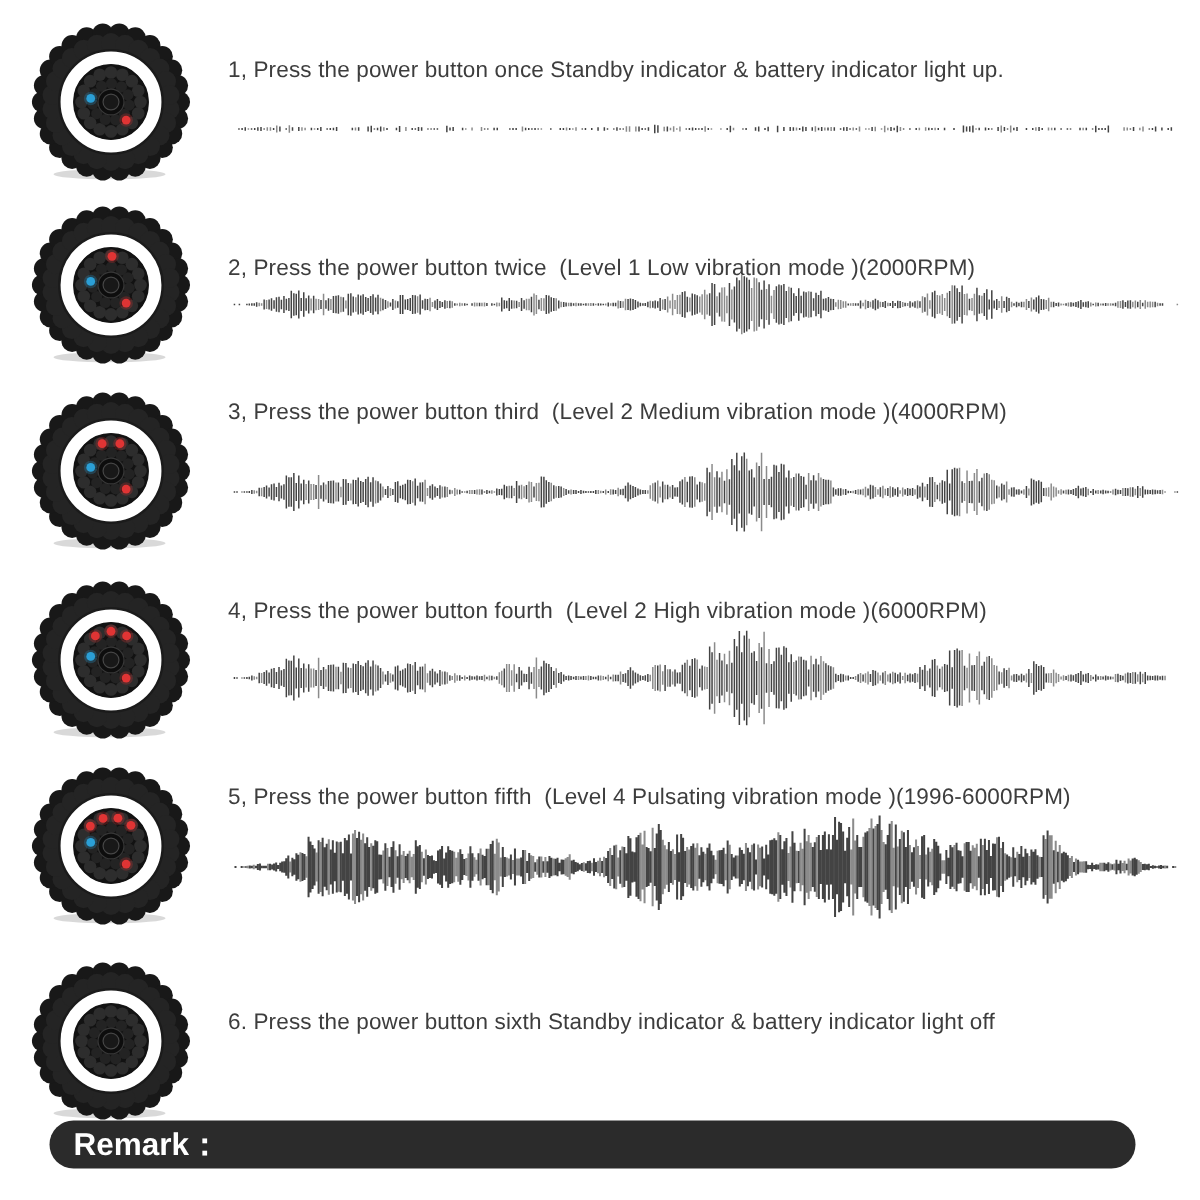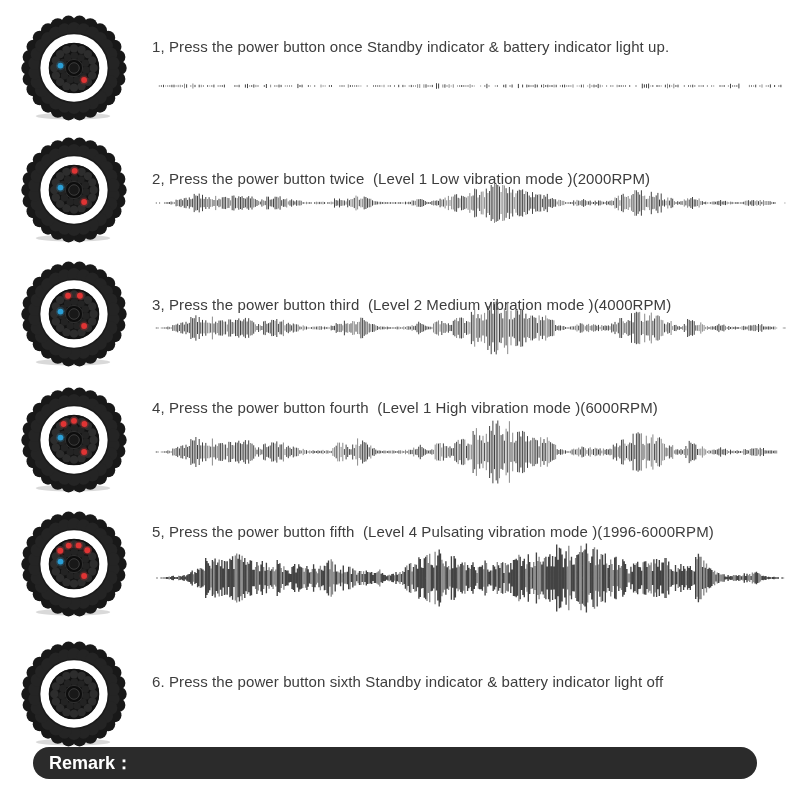--- a/index.html
+++ b/index.html
@@ -8,29 +8,29 @@
     font-family:"Liberation Sans", sans-serif;overflow:hidden;
   }
   .step .ball{position:absolute;left:20px;width:108px;height:108px;}
   .step .text{
     position:absolute;left:152px;font-size:15px;color:#3d3d3d;
     white-space:pre;letter-spacing:0.1px;
   }
   .step .wave{position:absolute;left:149px;width:640px;}
   .s1 .ball{top:14px}  .s1 .text{top:38px}
   .s2 .ball{top:136px} .s2 .text{top:170px}
-  .s3 .ball{top:260px} .s3 .text{top:296px}
+  .s3 .ball{top:260px} .s3 .text{top:266px}
   .s4 .ball{top:386px} .s4 .text{top:399px}
   .s5 .ball{top:510px} .s5 .text{top:523px}
   .s6 .ball{top:640px} .s6 .text{top:673px}
   .remark{
     position:absolute;left:33px;top:747px;width:724px;height:32px;
     background:#2b2b2b;border-radius:17px;color:#ffffff;
     display:flex;align-items:center;box-sizing:border-box;
-    padding-left:16px;font-size:18px;white-space:pre;
+    padding-left:16px;font-size:21px;white-space:pre;
   }
   .remark .lbl{font-weight:bold;margin-right:7px;}
 </style>
 </head>
 <body>
 
 <div class="sheet">
 
   <div class="step s1">
     <svg class="ball" viewBox="0 0 110 110">
@@ -426,21 +426,21 @@
         <circle cx="44.37953881720698" cy="38.64592392506423" r="3" fill="#e03434"></circle>
         <circle cx="54.99999999999999" cy="35.5" r="4.6" fill="#e03434" opacity="0.25"></circle>
         <circle cx="54.99999999999999" cy="35.5" r="3" fill="#e03434"></circle>
         <circle cx="65.62046118279302" cy="38.645923925064224" r="4.6" fill="#e03434" opacity="0.25"></circle>
         <circle cx="65.62046118279302" cy="38.645923925064224" r="3" fill="#e03434"></circle>
         <circle cx="41.21269145782909" cy="52.56892551266297" r="4.6" fill="#2b9fd6" opacity="0.25"></circle>
         <circle cx="41.21269145782909" cy="52.56892551266297" r="3" fill="#2b9fd6"></circle>
         <circle cx="65.28460175498464" cy="67.25671108990365" r="4.6" fill="#e03434" opacity="0.25"></circle>
         <circle cx="65.28460175498464" cy="67.25671108990365" r="3" fill="#e03434"></circle>
       </svg>
-    <div class="text">4, Press the power button fourth  (Level 1 High vibration mode )(6000RPM)</div>
+    <div class="text">4, Press the power button fourth  (Level 2 High vibration mode )(6000RPM)</div>
     <svg class="wave" width="640" height="74" viewBox="0 0 640 74" style="top: 415px; height: 74px;">
         <path d="M12.3 36.5L12.3 37.5M20.5 35.8L20.5 38.2M22.1 36.1L22.1 37.9M25.4 33.7L25.4 40.3M55.1 30.6L55.1 43.4M58.4 30.7L58.4 43.3M60.1 30.7L60.1 43.3M63.4 23.5L63.4 50.5M68.3 31.1L68.3 42.9M75.0 29.5L75.0 44.5M78.3 32.9L78.3 41.1M84.9 30.4L84.9 43.6M101.4 28.0L101.4 46.0M106.3 32.6L106.3 41.4M111.3 33.9L111.3 40.1M126.1 28.5L126.1 45.5M134.4 27.5L134.4 46.5M136.0 33.9L136.0 40.1M145.9 32.6L145.9 41.4M149.2 33.1L149.2 40.9M152.5 35.6L152.5 38.4M154.2 33.9L154.2 40.1M155.8 35.1L155.8 38.9M160.8 35.4L160.8 38.6M174.0 34.9L174.0 39.1M177.3 35.3L177.3 38.7M180.6 36.1L180.6 37.9M183.9 33.1L183.9 40.9M185.5 32.2L185.5 41.8M188.8 27.6L188.8 46.4M190.5 27.6L190.5 46.4M192.1 31.9L192.1 42.1M193.8 27.8L193.8 46.2M207.0 29.7L207.0 44.3M208.6 23.4L208.6 50.6M210.3 31.0L210.3 43.0M221.8 30.5L221.8 43.5M236.7 35.6L236.7 38.4M241.6 35.7L241.6 38.3M243.3 35.4L243.3 38.6M251.5 35.3L251.5 38.7M253.2 35.7L253.2 38.3M256.5 34.8L256.5 39.2M259.8 34.7L259.8 39.3M264.7 32.6L264.7 41.4M284.5 34.9L284.5 39.1M286.2 29.6L286.2 44.4M287.8 28.4L287.8 45.6M291.1 28.0L291.1 46.0M292.8 32.5L292.8 41.5M296.1 31.1L296.1 42.9M299.4 32.7L299.4 41.3M309.2 24.9L309.2 49.1M315.8 24.6L315.8 49.4M320.8 29.3L320.8 44.7M322.4 29.7L322.4 44.3M327.4 13.1L327.4 60.9M329.0 24.8L329.0 49.2M334.0 20.8L334.0 53.2M337.3 18.8L337.3 55.2M350.5 10.8L350.5 63.2M357.1 13.7L357.1 60.3M360.4 6.2L360.4 67.8M363.7 17.7L363.7 56.3M380.2 26.4L380.2 47.6M383.5 22.7L383.5 51.3M391.7 22.2L391.7 51.8M398.3 22.3L398.3 51.7M400.0 25.8L400.0 48.2M406.6 29.8L406.6 44.2M414.8 35.3L414.8 38.7M421.4 35.7L421.4 38.3M424.7 33.7L424.7 40.3M428.0 33.9L428.0 40.1M429.7 32.6L429.7 41.4M436.3 33.3L436.3 40.7M437.9 35.1L437.9 38.9M441.2 32.3L441.2 41.7M442.9 34.6L442.9 39.4M446.2 32.8L446.2 41.2M452.8 35.6L452.8 38.4M454.4 33.5L454.4 40.5M462.7 34.2L462.7 39.8M469.3 32.2L469.3 41.8M475.9 28.6L475.9 45.4M479.2 29.4L479.2 44.6M492.4 18.3L492.4 55.7M495.7 30.2L495.7 43.8M497.3 20.7L497.3 53.3M502.3 22.4L502.3 51.6M503.9 19.4L503.9 54.6M508.9 22.8L508.9 51.2M512.2 23.8L512.2 50.2M513.8 28.3L513.8 45.7M515.5 28.9L515.5 45.1M518.8 33.1L518.8 40.9M523.7 30.1L523.7 43.9M525.4 35.3L525.4 38.7M535.3 34.0L535.3 40.0M538.6 33.7L538.6 40.3M550.1 33.8L550.1 40.2M551.8 33.6L551.8 40.4M553.4 31.4L553.4 42.6M555.1 33.5L555.1 40.5M556.7 34.4L556.7 39.6M558.4 36.0L558.4 38.0M560.0 35.1L560.0 38.9M563.3 34.8L563.3 39.2M578.2 35.0L578.2 39.0M584.8 35.6L584.8 38.4M593.0 36.1L593.0 37.9M594.7 34.3L594.7 39.7M601.3 34.0L601.3 40.0M606.2 33.0L606.2 41.0M609.5 34.5L609.5 39.5M612.8 34.1L612.8 39.9M627.7 35.5L627.7 38.5" stroke="#6e6e6e" stroke-width="1" fill="none" opacity="0.8"></path>
         <path d="M7.3 36.4L7.3 37.6M9.0 36.5L9.0 37.5M13.9 36.5L13.9 37.5M15.6 36.4L15.6 37.6M17.2 36.2L17.2 37.8M18.9 35.4L18.9 38.6M23.8 33.5L23.8 40.5M27.1 33.0L27.1 41.0M28.7 31.9L28.7 42.1M30.4 33.4L30.4 40.6M32.0 30.9L32.0 43.1M33.7 30.4L33.7 43.6M35.3 33.0L35.3 41.0M37.0 29.7L37.0 44.3M38.6 31.9L38.6 42.1M40.3 31.0L40.3 43.0M41.9 24.1L41.9 49.9M43.6 25.4L43.6 48.6M45.2 25.5L45.2 48.5M46.9 22.0L46.9 52.0M48.5 30.0L48.5 44.0M50.2 24.0L50.2 50.0M51.8 30.4L51.8 43.6M53.5 27.4L53.5 46.6M56.8 27.9L56.8 46.1M61.7 31.6L61.7 42.4M65.0 31.7L65.0 42.3M66.7 29.6L66.7 44.4M70.0 28.3L70.0 45.7M71.6 28.2L71.6 45.8M73.3 28.0L73.3 46.0M76.6 29.5L76.6 44.5M79.9 26.8L79.9 47.2M81.6 27.0L81.6 47.0M83.2 30.0L83.2 44.0M86.5 27.4L86.5 46.6M88.2 27.6L88.2 46.4M89.8 25.7L89.8 48.3M91.5 28.3L91.5 45.7M93.1 29.1L93.1 44.9M94.8 26.8L94.8 47.2M96.4 25.1L96.4 48.9M98.1 29.4L98.1 44.6M99.7 25.4L99.7 48.6M103.0 28.6L103.0 45.4M104.7 30.3L104.7 43.7M108.0 34.7L108.0 39.3M109.6 32.3L109.6 41.7M112.9 34.6L112.9 39.4M114.6 29.3L114.6 44.7M116.2 28.6L116.2 45.4M117.9 32.1L117.9 41.9M119.5 31.4L119.5 42.6M121.2 30.5L121.2 43.5M122.8 27.4L122.8 46.6M124.5 27.6L124.5 46.4M127.8 26.4L127.8 47.6M129.4 32.2L129.4 41.8M131.1 29.5L131.1 44.5M132.7 29.4L132.7 44.6M137.7 32.1L137.7 41.9M139.3 30.8L139.3 43.2M141.0 32.7L141.0 41.3M142.6 34.0L142.6 40.0M144.3 31.6L144.3 42.4M147.6 32.7L147.6 41.3M150.9 35.2L150.9 38.8M157.5 35.2L157.5 38.8M159.1 36.4L159.1 37.6M162.4 36.3L162.4 37.7M164.1 35.3L164.1 38.7M165.7 35.9L165.7 38.1M167.4 36.0L167.4 38.0M169.0 35.4L169.0 38.6M170.7 35.9L170.7 38.1M172.3 35.7L172.3 38.3M175.6 36.1L175.6 37.9M178.9 35.5L178.9 38.5M182.2 35.9L182.2 38.1M187.2 30.7L187.2 43.3M195.4 34.1L195.4 39.9M197.1 29.6L197.1 44.4M198.7 32.0L198.7 42.0M200.4 34.1L200.4 39.9M202.0 34.3L202.0 39.7M203.7 29.5L203.7 44.5M205.3 33.1L205.3 40.9M211.9 29.3L211.9 44.7M213.6 25.5L213.6 48.5M215.2 27.1L215.2 46.9M216.9 27.6L216.9 46.4M218.5 29.6L218.5 44.4M220.2 32.3L220.2 41.7M223.5 33.6L223.5 40.4M225.1 33.0L225.1 41.0M226.8 34.6L226.8 39.4M228.4 35.7L228.4 38.3M230.1 35.4L230.1 38.6M231.7 35.7L231.7 38.3M233.4 36.1L233.4 37.9M235.0 35.6L235.0 38.4M238.3 36.0L238.3 38.0M240.0 35.7L240.0 38.3M244.9 35.6L244.9 38.4M246.6 36.2L246.6 37.8M248.2 36.2L248.2 37.8M249.9 35.4L249.9 38.6M254.8 36.2L254.8 37.8M258.1 36.1L258.1 37.9M261.4 34.8L261.4 39.2M263.1 34.9L263.1 39.1M266.4 34.4L266.4 39.6M268.0 33.9L268.0 40.1M269.7 31.7L269.7 42.3M271.3 29.8L271.3 44.2M273.0 32.0L273.0 42.0M274.6 33.3L274.6 40.7M276.3 34.2L276.3 39.8M277.9 35.2L277.9 38.8M279.6 35.6L279.6 38.4M281.2 35.2L281.2 38.8M282.9 34.4L282.9 39.6M289.5 28.6L289.5 45.4M294.4 28.4L294.4 45.6M297.7 31.1L297.7 42.9M301.0 31.4L301.0 42.6M302.6 33.3L302.6 40.7M304.3 33.1L304.3 40.9M305.9 28.2L305.9 45.8M307.6 26.8L307.6 47.2M310.9 28.9L310.9 45.1M312.5 24.4L312.5 49.6M314.2 23.9L314.2 50.1M317.5 30.9L317.5 43.1M319.1 28.6L319.1 45.4M324.1 16.0L324.1 58.0M325.7 19.8L325.7 54.2M330.7 20.4L330.7 53.6M332.3 25.4L332.3 48.6M335.6 27.9L335.6 46.1M338.9 26.8L338.9 47.2M340.6 11.0L340.6 63.0M342.2 15.8L342.2 58.2M343.9 5.7L343.9 68.3M345.5 19.9L345.5 54.1M347.2 8.6L347.2 65.4M348.8 5.5L348.8 68.5M352.1 20.1L352.1 53.9M353.8 19.2L353.8 54.8M355.4 25.7L355.4 48.3M358.7 16.5L358.7 57.5M362.0 27.1L362.0 46.9M365.3 27.6L365.3 46.4M367.0 25.8L367.0 48.2M368.6 16.9L368.6 57.1M370.3 16.6L370.3 57.4M371.9 21.5L371.9 52.5M373.6 15.9L373.6 58.1M375.2 16.8L375.2 57.2M376.9 26.5L376.9 47.5M378.5 21.1L378.5 52.9M381.8 25.3L381.8 48.7M385.1 22.9L385.1 51.1M386.8 24.8L386.8 49.2M388.4 25.3L388.4 48.7M390.1 31.3L390.1 42.7M393.4 27.9L393.4 46.1M395.0 24.1L395.0 49.9M396.7 28.0L396.7 46.0M401.6 27.2L401.6 46.8M403.3 28.5L403.3 45.5M404.9 29.1L404.9 44.9M408.2 34.2L408.2 39.8M409.9 35.0L409.9 39.0M411.5 34.2L411.5 39.8M413.2 34.5L413.2 39.5M416.5 35.3L416.5 38.7M418.1 36.3L418.1 37.7M419.8 36.4L419.8 37.6M423.1 34.5L423.1 39.5M426.4 34.6L426.4 39.4M431.3 34.3L431.3 39.7M433.0 31.6L433.0 42.4M434.6 32.2L434.6 41.8M439.6 33.4L439.6 40.6M444.5 34.0L444.5 40.0M447.8 33.5L447.8 40.5M449.5 34.5L449.5 39.5M451.1 33.4L451.1 40.6M456.1 34.8L456.1 39.2M457.7 34.0L457.7 40.0M459.4 34.5L459.4 39.5M461.0 33.7L461.0 40.3M464.3 29.7L464.3 44.3M466.0 31.5L466.0 42.5M467.6 28.3L467.6 45.7M470.9 30.6L470.9 43.4M472.6 24.8L472.6 49.2M474.2 24.4L474.2 49.6M477.5 30.9L477.5 43.1M480.8 27.6L480.8 46.4M482.5 28.2L482.5 45.8M484.1 18.7L484.1 55.3M485.8 29.9L485.8 44.1M487.4 18.4L487.4 55.6M489.1 17.3L489.1 56.7M490.7 18.6L490.7 55.4M494.0 28.9L494.0 45.1M499.0 28.5L499.0 45.5M500.6 28.3L500.6 45.7M505.6 28.8L505.6 45.2M507.2 26.1L507.2 47.9M510.5 22.3L510.5 51.7M517.1 32.6L517.1 41.4M520.4 30.5L520.4 43.5M522.1 31.7L522.1 42.3M527.0 34.5L527.0 39.5M528.7 34.3L528.7 39.7M530.3 35.3L530.3 38.7M532.0 34.1L532.0 39.9M533.6 35.2L533.6 38.8M536.9 31.0L536.9 43.0M540.2 25.9L540.2 48.1M541.9 27.7L541.9 46.3M543.5 29.0L543.5 45.0M545.2 28.5L545.2 45.5M546.8 29.6L546.8 44.4M548.5 34.0L548.5 40.0M561.7 35.7L561.7 38.3M565.0 34.6L565.0 39.4M566.6 35.1L566.6 38.9M568.3 34.4L568.3 39.6M569.9 33.6L569.9 40.4M571.6 32.3L571.6 41.7M573.2 34.6L573.2 39.4M574.9 34.2L574.9 39.8M576.5 33.7L576.5 40.3M579.8 36.2L579.8 37.8M581.5 34.7L581.5 39.3M583.1 35.9L583.1 38.1M586.4 36.0L586.4 38.0M588.1 35.3L588.1 38.7M589.7 35.9L589.7 38.1M591.4 36.0L591.4 38.0M596.3 34.1L596.3 39.9M598.0 35.0L598.0 39.0M599.6 35.5L599.6 38.5M602.9 33.4L602.9 40.6M604.6 33.6L604.6 40.4M607.9 33.2L607.9 40.8M611.2 32.8L611.2 41.2M614.5 33.0L614.5 41.0M616.1 35.3L616.1 38.7M617.8 35.5L617.8 38.5M619.4 35.6L619.4 38.4M621.1 35.4L621.1 38.6M622.7 35.4L622.7 38.6M624.4 35.8L624.4 38.2M626.0 35.5L626.0 38.5" stroke="#2f2f2f" stroke-width="1" fill="none" opacity="0.9"></path>
       </svg>
   </div>
 
   <div class="step s5">
     <svg class="ball" viewBox="0 0 110 110">
         <ellipse cx="54" cy="104" rx="38" ry="3.5" fill="rgba(0,0,0,0.15)"></ellipse>
         <circle cx="101.5" cy="55" r="7.2" fill="#181818"></circle>

